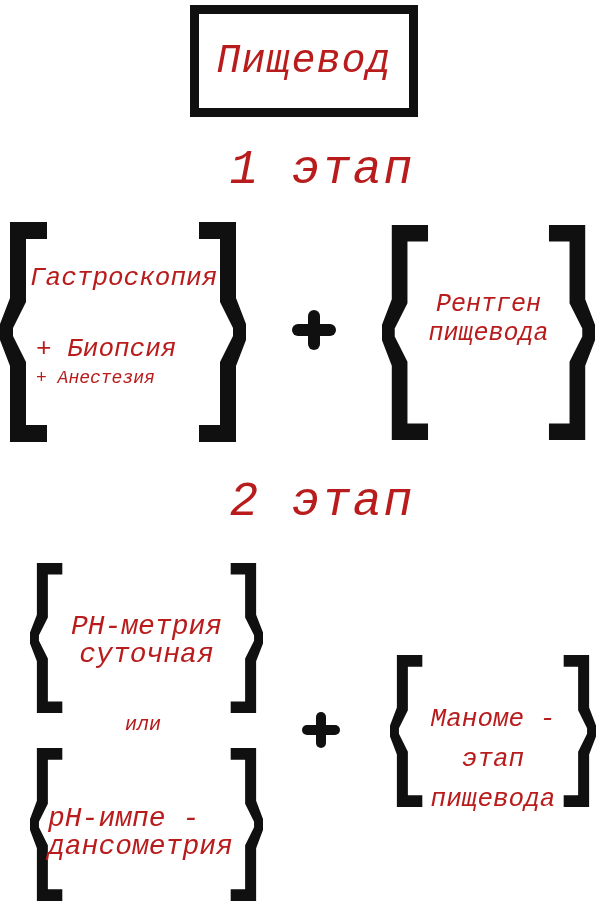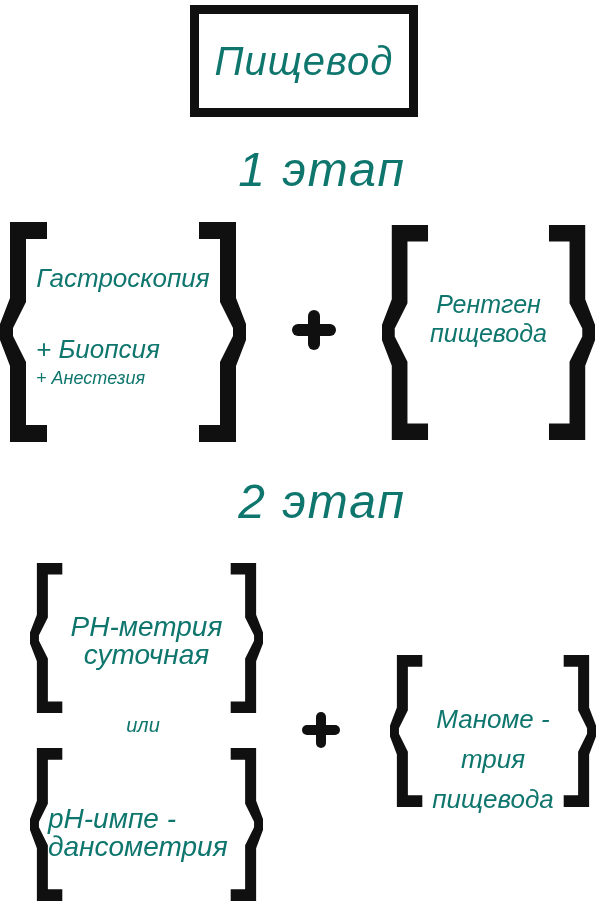--- a/index.html
+++ b/index.html
@@ -6,22 +6,22 @@
     margin: 0;
     padding: 0;
     background: #ffffff;
   }
   .canvas {
     position: relative;
     width: 600px;
     height: 904px;
     background: #ffffff;
     overflow: hidden;
-    font-family: Liberation Sans, sans-serif;
-    color: #0f766e;
+    font-family: Liberation Mono, monospace;
+    color: #b91c1c;
   }
   
   .title-box {
     position: absolute;
     left: 190px; top: 5px;
     width: 228px; height: 112px;
     border: 9px solid #101010;
     box-sizing: border-box;
     display: flex;
     align-items: center;
@@ -215,21 +215,21 @@
     <div class="bar-h"></div>
     <div class="bar-v"></div>
   </div>
 
   <div class="group g2r">
     <svg class="brace left" viewBox="0 0 48 220" preserveAspectRatio="none">
         <use href="#braceL"></use>
       </svg>
     <div class="txt">
       <span class="line">Маноме -</span>
-      <span class="line">трия</span>
+      <span class="line">этап</span>
       <span class="line">пищевода</span>
     </div>
     <svg class="brace right" viewBox="0 0 48 220" preserveAspectRatio="none">
         <use href="#braceL"></use>
       </svg>
   </div>
 
 </div>
 
 </body></html>

